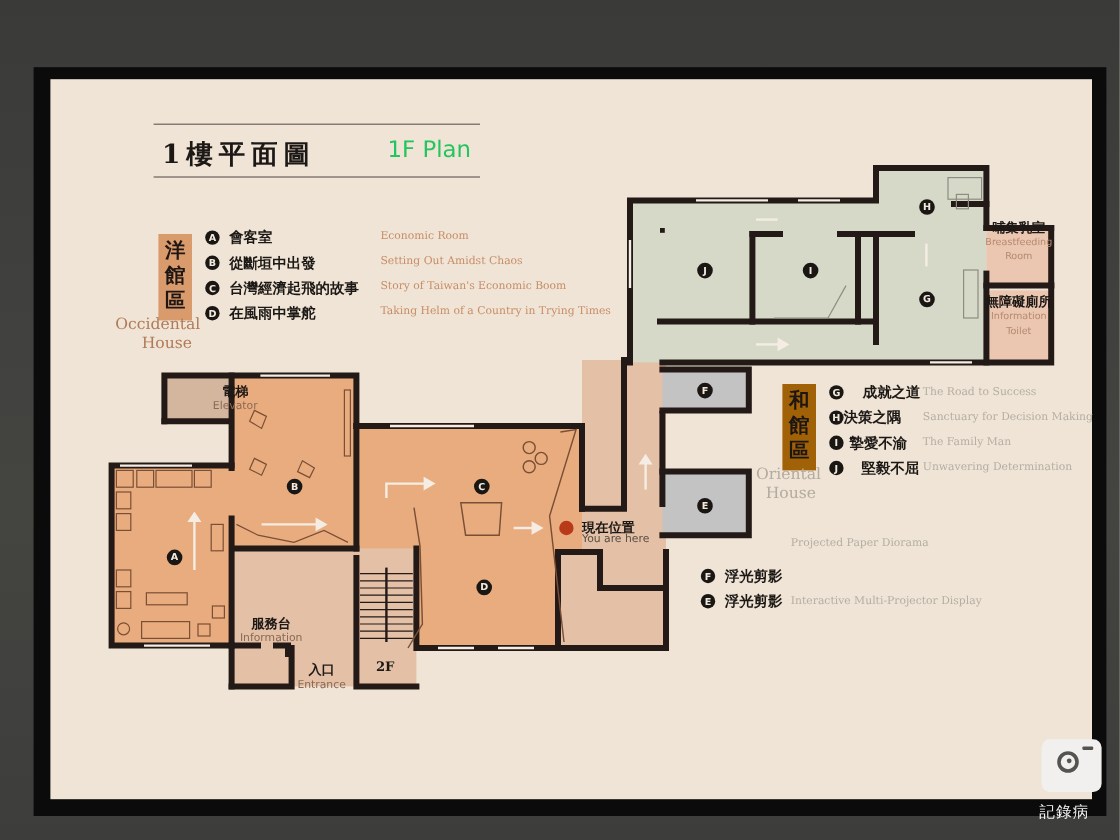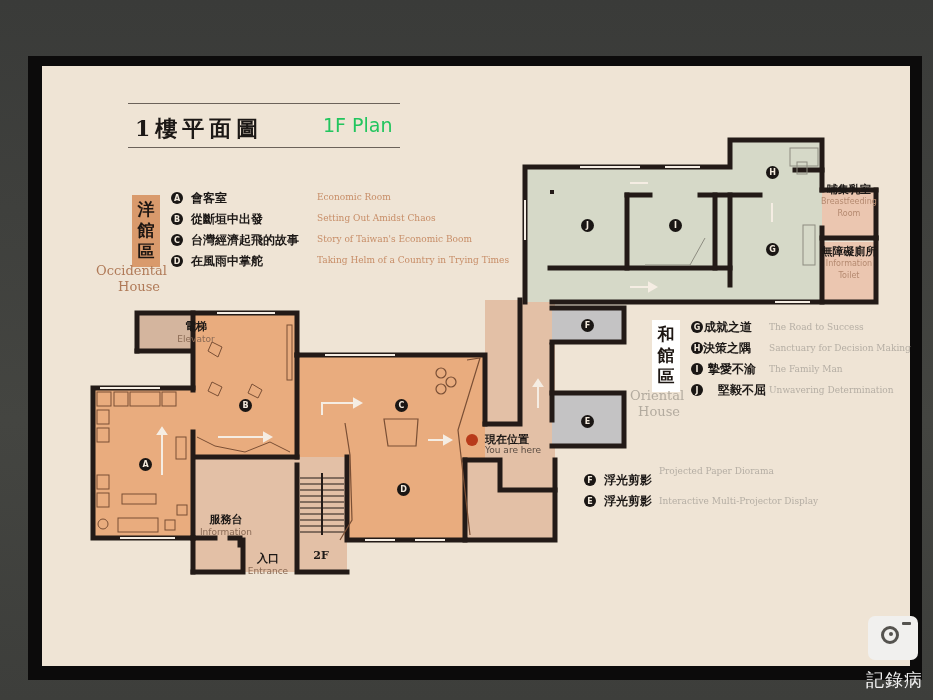--- a/index.html
+++ b/index.html
@@ -5,42 +5,42 @@
   html,body{margin:0;padding:0;}
   body{width:933px;height:700px;overflow:hidden;background:#3b3c3a;position:relative;font-family:"DejaVu Serif",serif;}
   .wall-bg{position:absolute;left:0;top:0;width:933px;height:700px;background:linear-gradient(180deg,#3a3b39 0%,#444541 60%,#3d3e3b 100%);}
   .frame{position:absolute;left:28px;top:56px;width:894px;height:624px;background:#0c0b0b;}
   .board{position:absolute;left:42px;top:66px;width:868px;height:600px;background:#efe4d5;}
   .title-rule{position:absolute;left:128px;height:1px;width:272px;background:#6b625a;}
   .title-zh{position:absolute;left:135px;top:114px;font-size:22px;font-weight:bold;color:#1c1816;letter-spacing:5px;}
   .title-en{position:absolute;left:323px;top:114px;font-family:"DejaVu Sans",sans-serif;font-size:19px;color:#22c55e;}
   .zone-tag{position:absolute;width:28px;padding:4px 0;text-align:center;font-size:17px;font-weight:bold;line-height:21px;}
   .zone-tag.occ{left:132px;top:195px;background:#d99a6c;color:#1d1612;height:64px;}
-  .zone-tag.ori{left:652px;top:320px;background:#ffffff;color:#1d1612;height:64px;}
+  .zone-tag.ori{left:652px;top:320px;background:#a16207;color:#1d1612;height:64px;}
   .zone-en{position:absolute;text-align:right;font-size:13px;line-height:16px;}
   .zone-en.occ{left:96px;top:263px;width:64px;color:#b07a58;}
   .zone-en.ori{left:630px;top:388px;width:50px;color:#b3ab9f;}
   .leg-row{position:absolute;display:flex;align-items:center;height:18px;}
   .badge{width:12px;height:12px;border-radius:50%;background:#1a1614;color:#f2e9dc;font-family:"DejaVu Sans",sans-serif;font-size:8px;font-weight:bold;display:flex;align-items:center;justify-content:center;flex:none;}
   .leg-zh{font-size:12px;font-weight:bold;color:#1c1816;margin-left:8px;white-space:nowrap;}
   .leg-en{position:absolute;font-size:9px;white-space:nowrap;}
   .occ-en{color:#c78d67;}
   .ori-en{color:#b5aea4;}
   .map-svg{position:absolute;left:0;top:0;}
   .room-label{position:absolute;text-align:center;line-height:12px;}
   .room-label .zh{font-size:11px;font-weight:bold;color:#1c1816;display:block;}
   .room-label .en{font-family:"DejaVu Sans",sans-serif;font-size:9px;color:#8a6a55;display:block;}
   .you-zh{position:absolute;left:485px;top:432px;font-size:11px;font-weight:bold;color:#1c1816;}
   .you-en{position:absolute;left:485px;top:445px;font-family:"DejaVu Sans",sans-serif;font-size:9px;color:#5a4c42;}
   .plan-badge{position:absolute;width:13px;height:13px;border-radius:50%;background:#1a1614;color:#f2e9dc;font-family:"DejaVu Sans",sans-serif;font-size:8px;font-weight:bold;display:flex;align-items:center;justify-content:center;}
   .watermark{position:absolute;left:868px;top:616px;width:50px;height:44px;background:#f1f0ee;border-radius:7px;}
   .watermark .lens{position:absolute;left:13px;top:10px;width:18px;height:18px;border:3px solid #55534f;border-radius:50%;box-sizing:border-box;}
   .watermark .dot{position:absolute;left:21px;top:16px;width:4px;height:4px;border-radius:50%;background:#55534f;}
   .watermark .flash{position:absolute;left:34px;top:6px;width:9px;height:3px;background:#55534f;border-radius:1px;}
-  .watermark-text{position:absolute;left:866px;top:668px;font-family:"DejaVu Sans",sans-serif;font-size:18px;color:#f2f2f2;letter-spacing:1px;}
+  .watermark-text{position:absolute;left:866px;top:668px;font-family:"DejaVu Sans",sans-serif;font-size:13px;color:#f2f2f2;letter-spacing:1px;}
 </style>
 </head>
 <body>
 
 <div class="wall-bg"></div>
 <div class="frame"></div>
 <div class="board"></div>
 
 <div class="title-rule" style="top:103px;"></div>
 <div class="title-zh">1樓平面圖</div>
@@ -72,21 +72,21 @@
   <span class="badge">D</span>
   <span class="leg-zh">在風雨中掌舵</span>
 </div>
 <div class="leg-en occ-en" style="left:317px;top:255px;">Taking Helm of a Country in Trying Times</div>
 
 <div class="zone-tag ori">和館區</div>
 <div class="zone-en ori">Oriental House</div>
 
 <div class="leg-row" style="left:691px;top:318px;">
   <span class="badge">G</span>
-  <span class="leg-zh" style="margin-left:1px;">成就之道</span>
+  <span class="leg-zh" style="margin-left:16px;">成就之道</span>
 </div>
 <div class="leg-en ori-en" style="left:769px;top:322px;">The Road to Success</div>
 
 <div class="leg-row" style="left:691px;top:339px;">
   <span class="badge">H</span>
   <span class="leg-zh" style="margin-left:0;">決策之隅</span>
 </div>
 <div class="leg-en ori-en" style="left:769px;top:343px;">Sanctuary for Decision Making</div>
 
 <div class="leg-row" style="left:691px;top:360px;">
@@ -98,21 +98,21 @@
 <div class="leg-row" style="left:691px;top:381px;">
   <span class="badge">J</span>
   <span class="leg-zh" style="margin-left:15px;">堅毅不屈</span>
 </div>
 <div class="leg-en ori-en" style="left:769px;top:385px;">Unwavering Determination</div>
 
 <div class="leg-row" style="left:584px;top:471px;">
   <span class="badge">F</span>
   <span class="leg-zh">浮光剪影</span>
 </div>
-<div class="leg-en ori-en" style="left:659px;top:466px;">Projected Paper Diorama</div>
+<div class="leg-en ori-en" style="left:659px;top:448px;">Projected Paper Diorama</div>
 
 <div class="leg-row" style="left:584px;top:492px;">
   <span class="badge">E</span>
   <span class="leg-zh">浮光剪影</span>
 </div>
 <div class="leg-en ori-en" style="left:659px;top:496px;">Interactive Multi-Projector Display</div>
 
 <svg class="map-svg" width="933" height="700" viewBox="0 0 933 700">
 
   <rect x="193" y="313" width="104" height="144" fill="#e9ac7e"></rect>

